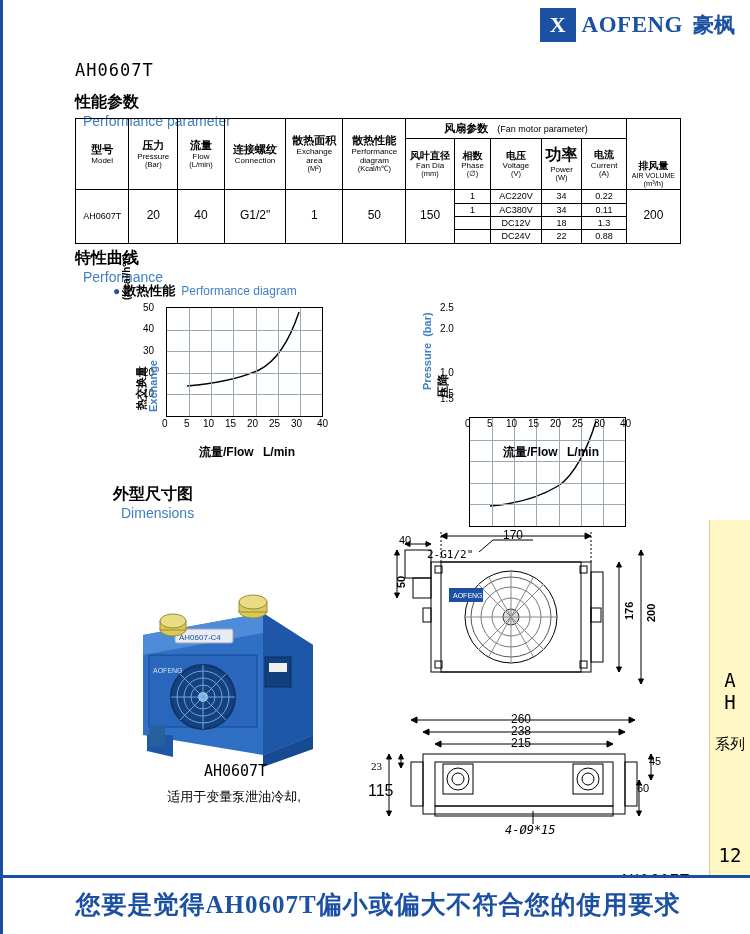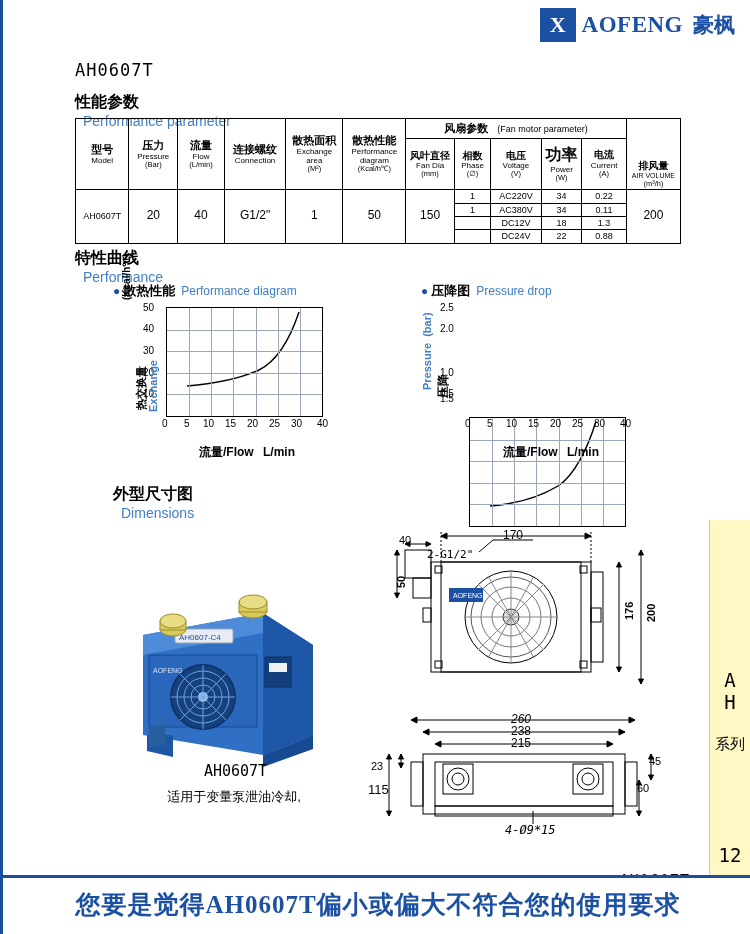--- a/index.html
+++ b/index.html
@@ -288,25 +288,20 @@
 
   <div class="ylabel" style="left:116px;top:300px;font-size:10px;">(Kcal/h℃)</div>
   <div class="ylabel" style="left:131px;top:410px;font-size:11px;">热交换量</div>
   <div class="ylabel eng" style="left:144px;top:412px;font-size:11px;color:#3f7ec4;">Exchange</div>
 
   <div class="xlabel" style="left:196px;top:444px;">
     <span style="color:#000;">流量/Flow</span>
     <span style="margin-left:6px;">L/min</span>
   </div>
 
-  <div class="chartbox" style="left:418px;top:282px;width:240px;">
-    <div class="chart-head">
-      <span class="bullet">●</span><span>压降图</span><span class="en2">Pressure drop</span>
-    </div>
-  </div>
   <div class="plot" style="left:466px;top:307px;width:155px;height:108px;">
     <div class="grid-line" style="left:22.1px;top:0;width:1px;height:108px;"></div>
     <div class="grid-line" style="left:44.3px;top:0;width:1px;height:108px;"></div>
     <div class="grid-line" style="left:66.4px;top:0;width:1px;height:108px;"></div>
     <div class="grid-line" style="left:88.6px;top:0;width:1px;height:108px;"></div>
     <div class="grid-line" style="left:110.7px;top:0;width:1px;height:108px;"></div>
     <div class="grid-line" style="left:132.9px;top:0;width:1px;height:108px;"></div>
     <div class="grid-line" style="left:0;top:21.6px;width:155px;height:1px;"></div>
     <div class="grid-line" style="left:0;top:43.2px;width:155px;height:1px;"></div>
     <div class="grid-line" style="left:0;top:64.8px;width:155px;height:1px;"></div>
@@ -498,25 +493,25 @@
       <line x1="268" y1="48" x2="268" y2="74"></line>
       <path d="M268 48 l-2.5 5 h5 z" fill="#000"></path>
       <path d="M268 74 l-2.5 -5 h5 z" fill="#000"></path>
       <line x1="256" y1="74" x2="256" y2="110"></line>
       <path d="M256 74 l-2.5 5 h5 z" fill="#000"></path>
       <path d="M256 110 l-2.5 -5 h5 z" fill="#000"></path>
 
       <line x1="150" y1="105" x2="150" y2="118"></line>
     </g>
   </svg>
-  <div class="axis-lbl" style="left:508px;top:712px;font-size:12px;font-style:italic;">260</div>
+  <div class="axis-lbl" style="left:508px;top:712px;font-size:12px;">260</div>
   <div class="axis-lbl" style="left:508px;top:724px;font-size:12px;">238</div>
   <div class="axis-lbl" style="left:508px;top:736px;font-size:12px;">215</div>
-  <div class="axis-lbl" style="left:368px;top:760px;font-size:11px;">23</div>
-  <div class="axis-lbl" style="left:365px;top:782px;font-size:13px;">115</div>
+  <div class="axis-lbl" style="left:368px;top:760px;font-size:11px;font-family:Liberation Serif, serif;">23</div>
+  <div class="axis-lbl" style="left:365px;top:782px;font-size:16px;">115</div>
   <div class="axis-lbl" style="left:646px;top:755px;font-size:11px;">45</div>
   <div class="axis-lbl" style="left:634px;top:782px;font-size:11px;">60</div>
   <div class="axis-lbl" style="left:502px;top:823px;font-size:12px;font-family:'DejaVu Sans Mono',monospace;font-style:italic;">4-Ø9*15</div>
 
   <div class="sidetab">
     <div class="ah">
       <div>A</div>
       <div>H</div>
     </div>
     <div class="cnser">系列</div>

